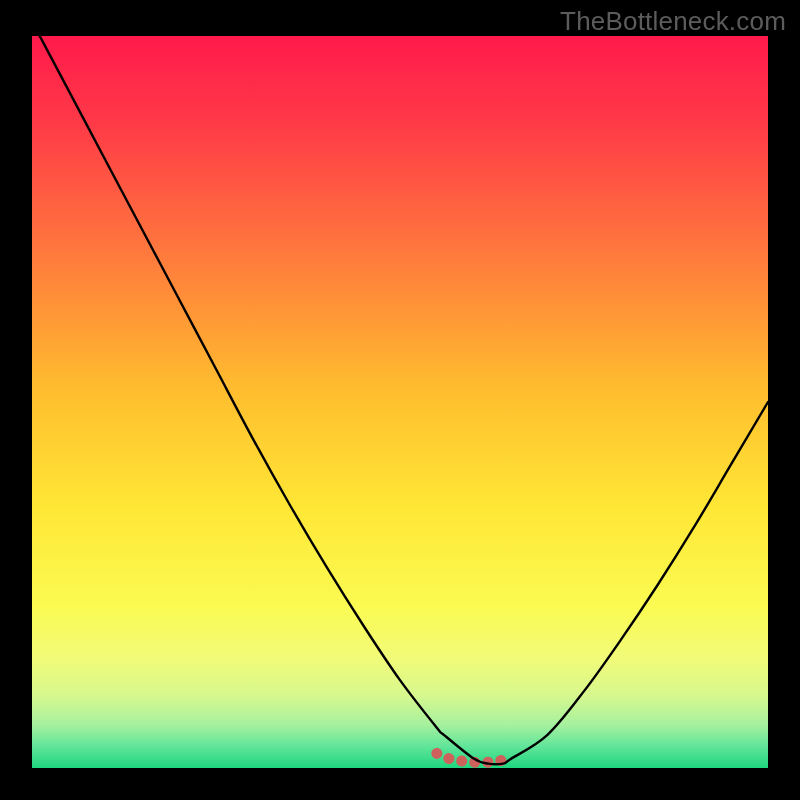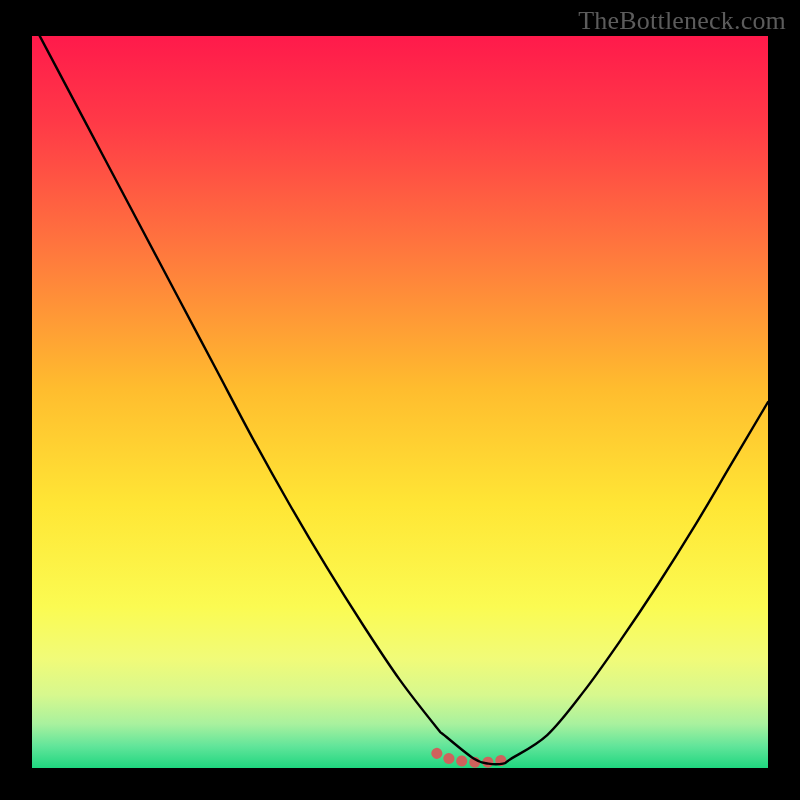--- a/index.html
+++ b/index.html
@@ -18,21 +18,20 @@
   }
   .watermark {
     position: absolute;
     top: 6px;
     right: 14px;
     color: #5c5c5c;
     font-size: 26px;
     font-weight: 400;
     letter-spacing: 0.2px;
     z-index: 10;
-    font-family: Liberation Serif, serif;
   }
   .plot-outer {
     position: absolute;
     left: 32px;
     top: 36px;
     width: 736px;
     height: 732px;
     background: #000;
   }
   .plot-svg {

